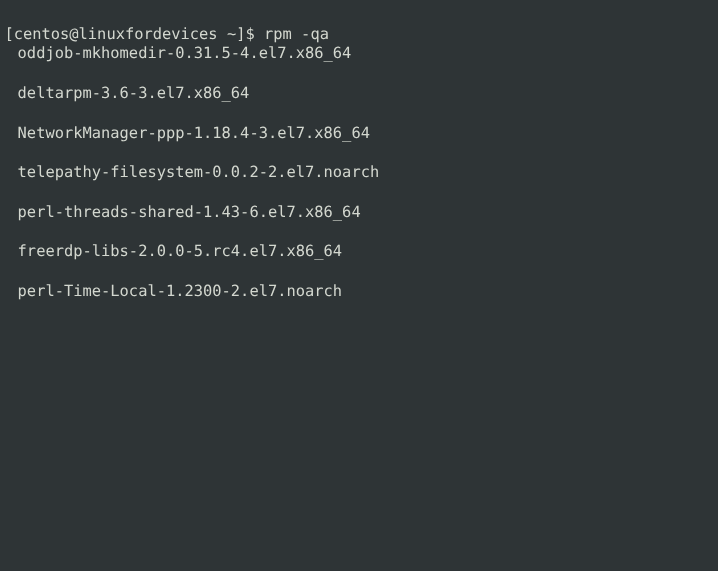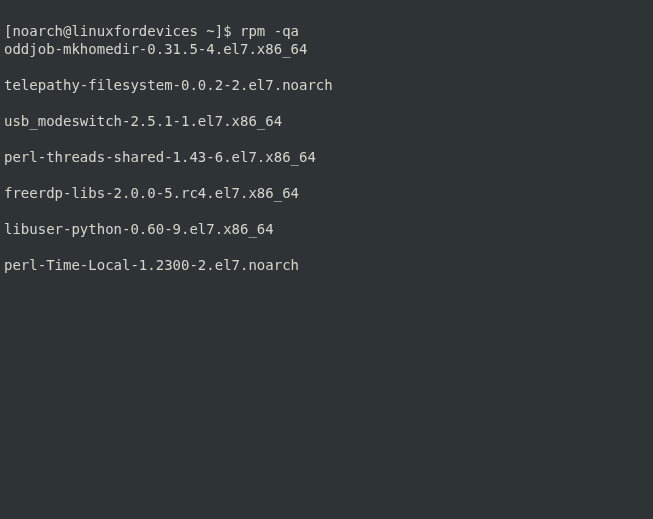--- a/index.html
+++ b/index.html
@@ -25,33 +25,34 @@
       display: inline;
     }
     .prompt {
       color: #d3d7cf;
     }
     .command {
       color: #d3d7cf;
     }
     .output-line {
       display: block;
+      margin-left: 12px;
     }
   </style>
 </head>
 <body>
 
 <div class="terminal">
-<span class="prompt-line"><span class="prompt">[noarch@linuxfordevices ~]$ </span><span class="command">rpm -qa</span></span>
+<span class="prompt-line"><span class="prompt">[centos@linuxfordevices ~]$ </span><span class="command">rpm -qa</span></span>
 <span class="output-line">oddjob-mkhomedir-0.31.5-4.el7.x86_64</span>
+<span class="output-line">deltarpm-3.6-3.el7.x86_64</span>
+<span class="output-line">NetworkManager-ppp-1.18.4-3.el7.x86_64</span>
 <span class="output-line">telepathy-filesystem-0.0.2-2.el7.noarch</span>
-<span class="output-line">usb_modeswitch-2.5.1-1.el7.x86_64</span>
 <span class="output-line">perl-threads-shared-1.43-6.el7.x86_64</span>
 <span class="output-line">freerdp-libs-2.0.0-5.rc4.el7.x86_64</span>
-<span class="output-line">libuser-python-0.60-9.el7.x86_64</span>
 <span class="output-line">perl-Time-Local-1.2300-2.el7.noarch</span>
 
 
 
 
 
 
 
 
 

